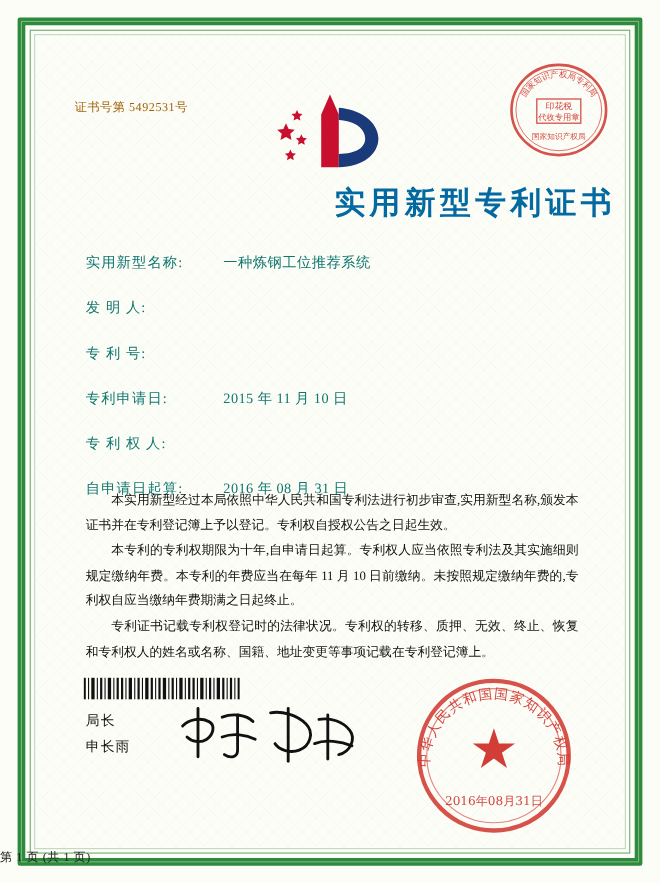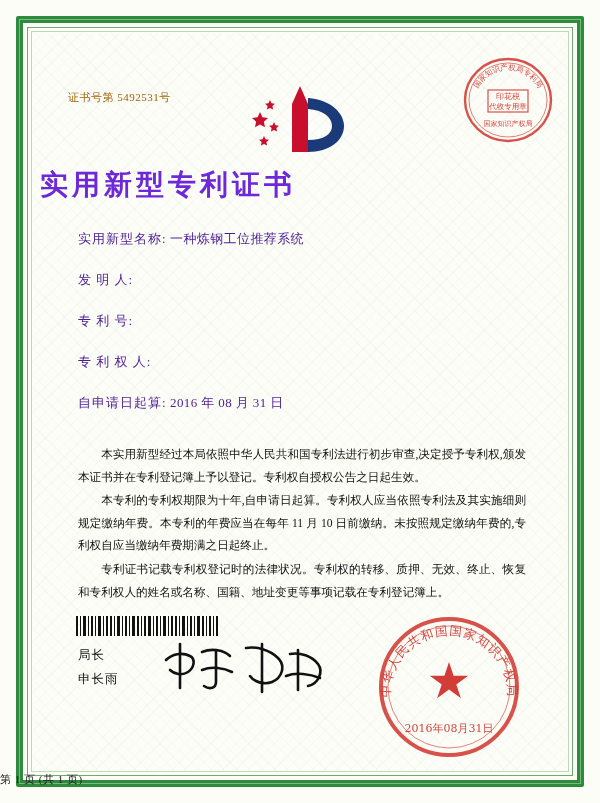--- a/index.html
+++ b/index.html
@@ -94,41 +94,42 @@
     top: 14px;
     width: 92px;
     height: 92px;
   }
 
   .cert-title {
     position: absolute;
     left: 0;
     right: 0;
     top: 126px;
-    text-align: left;
+    text-align: right;
     font-size: 28px;
     font-weight: bold;
     letter-spacing: 4px;
-    color: #6d28d9;
+    color: #0369a1;
     font-family: "DejaVu Serif", "Liberation Serif", serif;
   }
 
   
   .fields {
     position: absolute;
     left: 38px;
     right: 30px;
     top: 190px;
   }
   .field-row {
     display: flex;
     align-items: baseline;
     margin-bottom: 23px;
     font-size: 13px;
-    color: #4c1d95;
+    color: #0f766e;
+    gap: 33px;
   }
   .field-label {
     width: 92px;
     flex: none;
     letter-spacing: 1px;
     font-size: 13px;
   }
   .field-value {
     font-size: 13px;
     letter-spacing: 0.4px;
@@ -247,30 +248,34 @@
         <div class="field-label">实用新型名称:</div>
         <div class="field-value">一种炼钢工位推荐系统</div>
       </div>
       <div class="field-row">
         <div class="field-label">发 明 人:</div>
       </div>
       <div class="field-row">
         <div class="field-label">专 利 号:</div>
       </div>
       <div class="field-row">
+        <div class="field-label">专利申请日:</div>
+        <div class="field-value">2015 年 11 月 10 日</div>
+      </div>
+      <div class="field-row">
         <div class="field-label">专 利 权 人:</div>
       </div>
       <div class="field-row">
         <div class="field-label">自申请日起算:</div>
         <div class="field-value">2016 年 08 月 31 日</div>
       </div>
     </div>
 
     <div class="body-text">
-      <p>本实用新型经过本局依照中华人民共和国专利法进行初步审查,决定授予专利权,颁发本证书并在专利登记簿上予以登记。专利权自授权公告之日起生效。</p>
+      <p>本实用新型经过本局依照中华人民共和国专利法进行初步审查,实用新型名称,颁发本证书并在专利登记簿上予以登记。专利权自授权公告之日起生效。</p>
       <p>本专利的专利权期限为十年,自申请日起算。专利权人应当依照专利法及其实施细则规定缴纳年费。本专利的年费应当在每年 11 月 10 日前缴纳。未按照规定缴纳年费的,专利权自应当缴纳年费期满之日起终止。</p>
       <p>专利证书记载专利权登记时的法律状况。专利权的转移、质押、无效、终止、恢复和专利权人的姓名或名称、国籍、地址变更等事项记载在专利登记簿上。</p>
     </div>
 
     <div class="barcode">
       <svg viewBox="0 0 142 20" width="142" height="20">
         <g fill="#111">
           <rect x="0" y="0" width="2" height="20"></rect>
             <rect x="4" y="0" width="1" height="20"></rect>
           <rect x="7" y="0" width="3" height="20"></rect>

